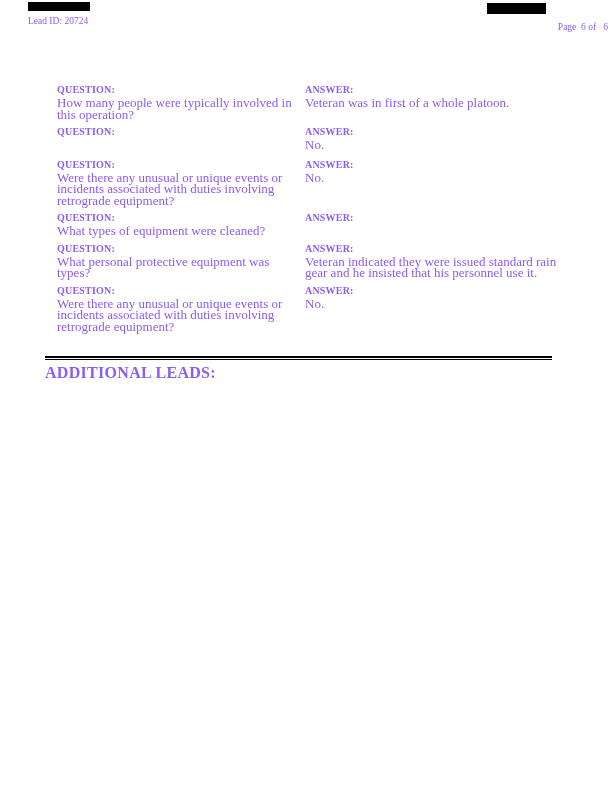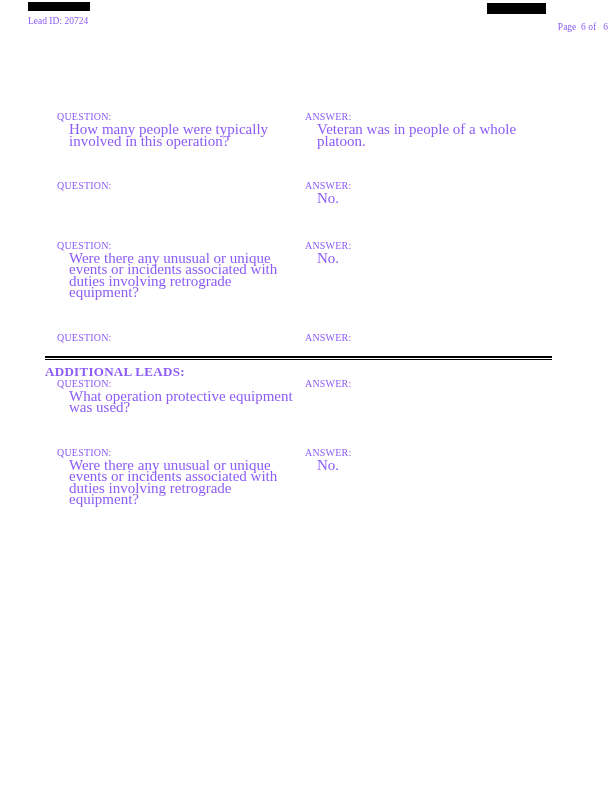--- a/index.html
+++ b/index.html
@@ -52,47 +52,45 @@
     width: 248px;
     flex: 0 0 248px;
     box-sizing: border-box;
     padding-right: 10px;
   }
   .a-col {
     width: 262px;
     flex: 0 0 262px;
   }
   .qa-label {
-    font-weight: normal;
+    font-weight: bold;
     font-size: 10px;
     margin-bottom: 2px;
     letter-spacing: 0.2px;
-    margin-top: 27px;
   }
   .qa-text {
-    font-size: 15px;
+    font-size: 13px;
     line-height: 11.5px;
-    margin-left: 12px;
   }
   .rule {
     position: absolute;
     left: 45px;
     top: 356px;
     width: 507px;
     height: 0;
     border-top: 2px solid #000;
     border-bottom: 1px solid #000;
     padding-top: 1px;
   }
   .additional-leads {
     position: absolute;
     left: 45px;
     top: 364px;
     font-weight: bold;
-    font-size: 13px;
+    font-size: 16px;
     letter-spacing: 0.3px;
   }
 </style>
 </head>
 <body>
 
 <div class="page">
 
   <div class="redaction redaction-top-left"></div>
   <div class="redaction redaction-top-right"></div>
@@ -102,21 +100,21 @@
 
   <div class="content">
 
     <div class="qa-row m6">
       <div class="q-col">
         <div class="qa-label">QUESTION:</div>
         <div class="qa-text">How many people were typically involved in this operation?</div>
       </div>
       <div class="a-col">
         <div class="qa-label">ANSWER:</div>
-        <div class="qa-text">Veteran was in people of a whole platoon.</div>
+        <div class="qa-text">Veteran was in first of a whole platoon.</div>
       </div>
     </div>
 
     <div class="qa-row m8">
       <div class="q-col">
         <div class="qa-label">QUESTION:</div>
       </div>
       <div class="a-col">
         <div class="qa-label">ANSWER:</div>
         <div class="qa-text">No.</div>
@@ -130,33 +128,35 @@
       </div>
       <div class="a-col">
         <div class="qa-label">ANSWER:</div>
         <div class="qa-text">No.</div>
       </div>
     </div>
 
     <div class="qa-row m6">
       <div class="q-col">
         <div class="qa-label">QUESTION:</div>
+        <div class="qa-text">What types of equipment were cleaned?</div>
       </div>
       <div class="a-col">
         <div class="qa-label">ANSWER:</div>
       </div>
     </div>
 
     <div class="qa-row m6">
       <div class="q-col">
         <div class="qa-label">QUESTION:</div>
-        <div class="qa-text">What operation protective equipment was used?</div>
+        <div class="qa-text">What personal protective equipment was types?</div>
       </div>
       <div class="a-col">
         <div class="qa-label">ANSWER:</div>
+        <div class="qa-text">Veteran indicated they were issued standard rain gear and he insisted that his personnel use it.</div>
       </div>
     </div>
 
     <div class="qa-row">
       <div class="q-col">
         <div class="qa-label">QUESTION:</div>
         <div class="qa-text">Were there any unusual or unique events or incidents associated with duties involving retrograde equipment?</div>
       </div>
       <div class="a-col">
         <div class="qa-label">ANSWER:</div>

